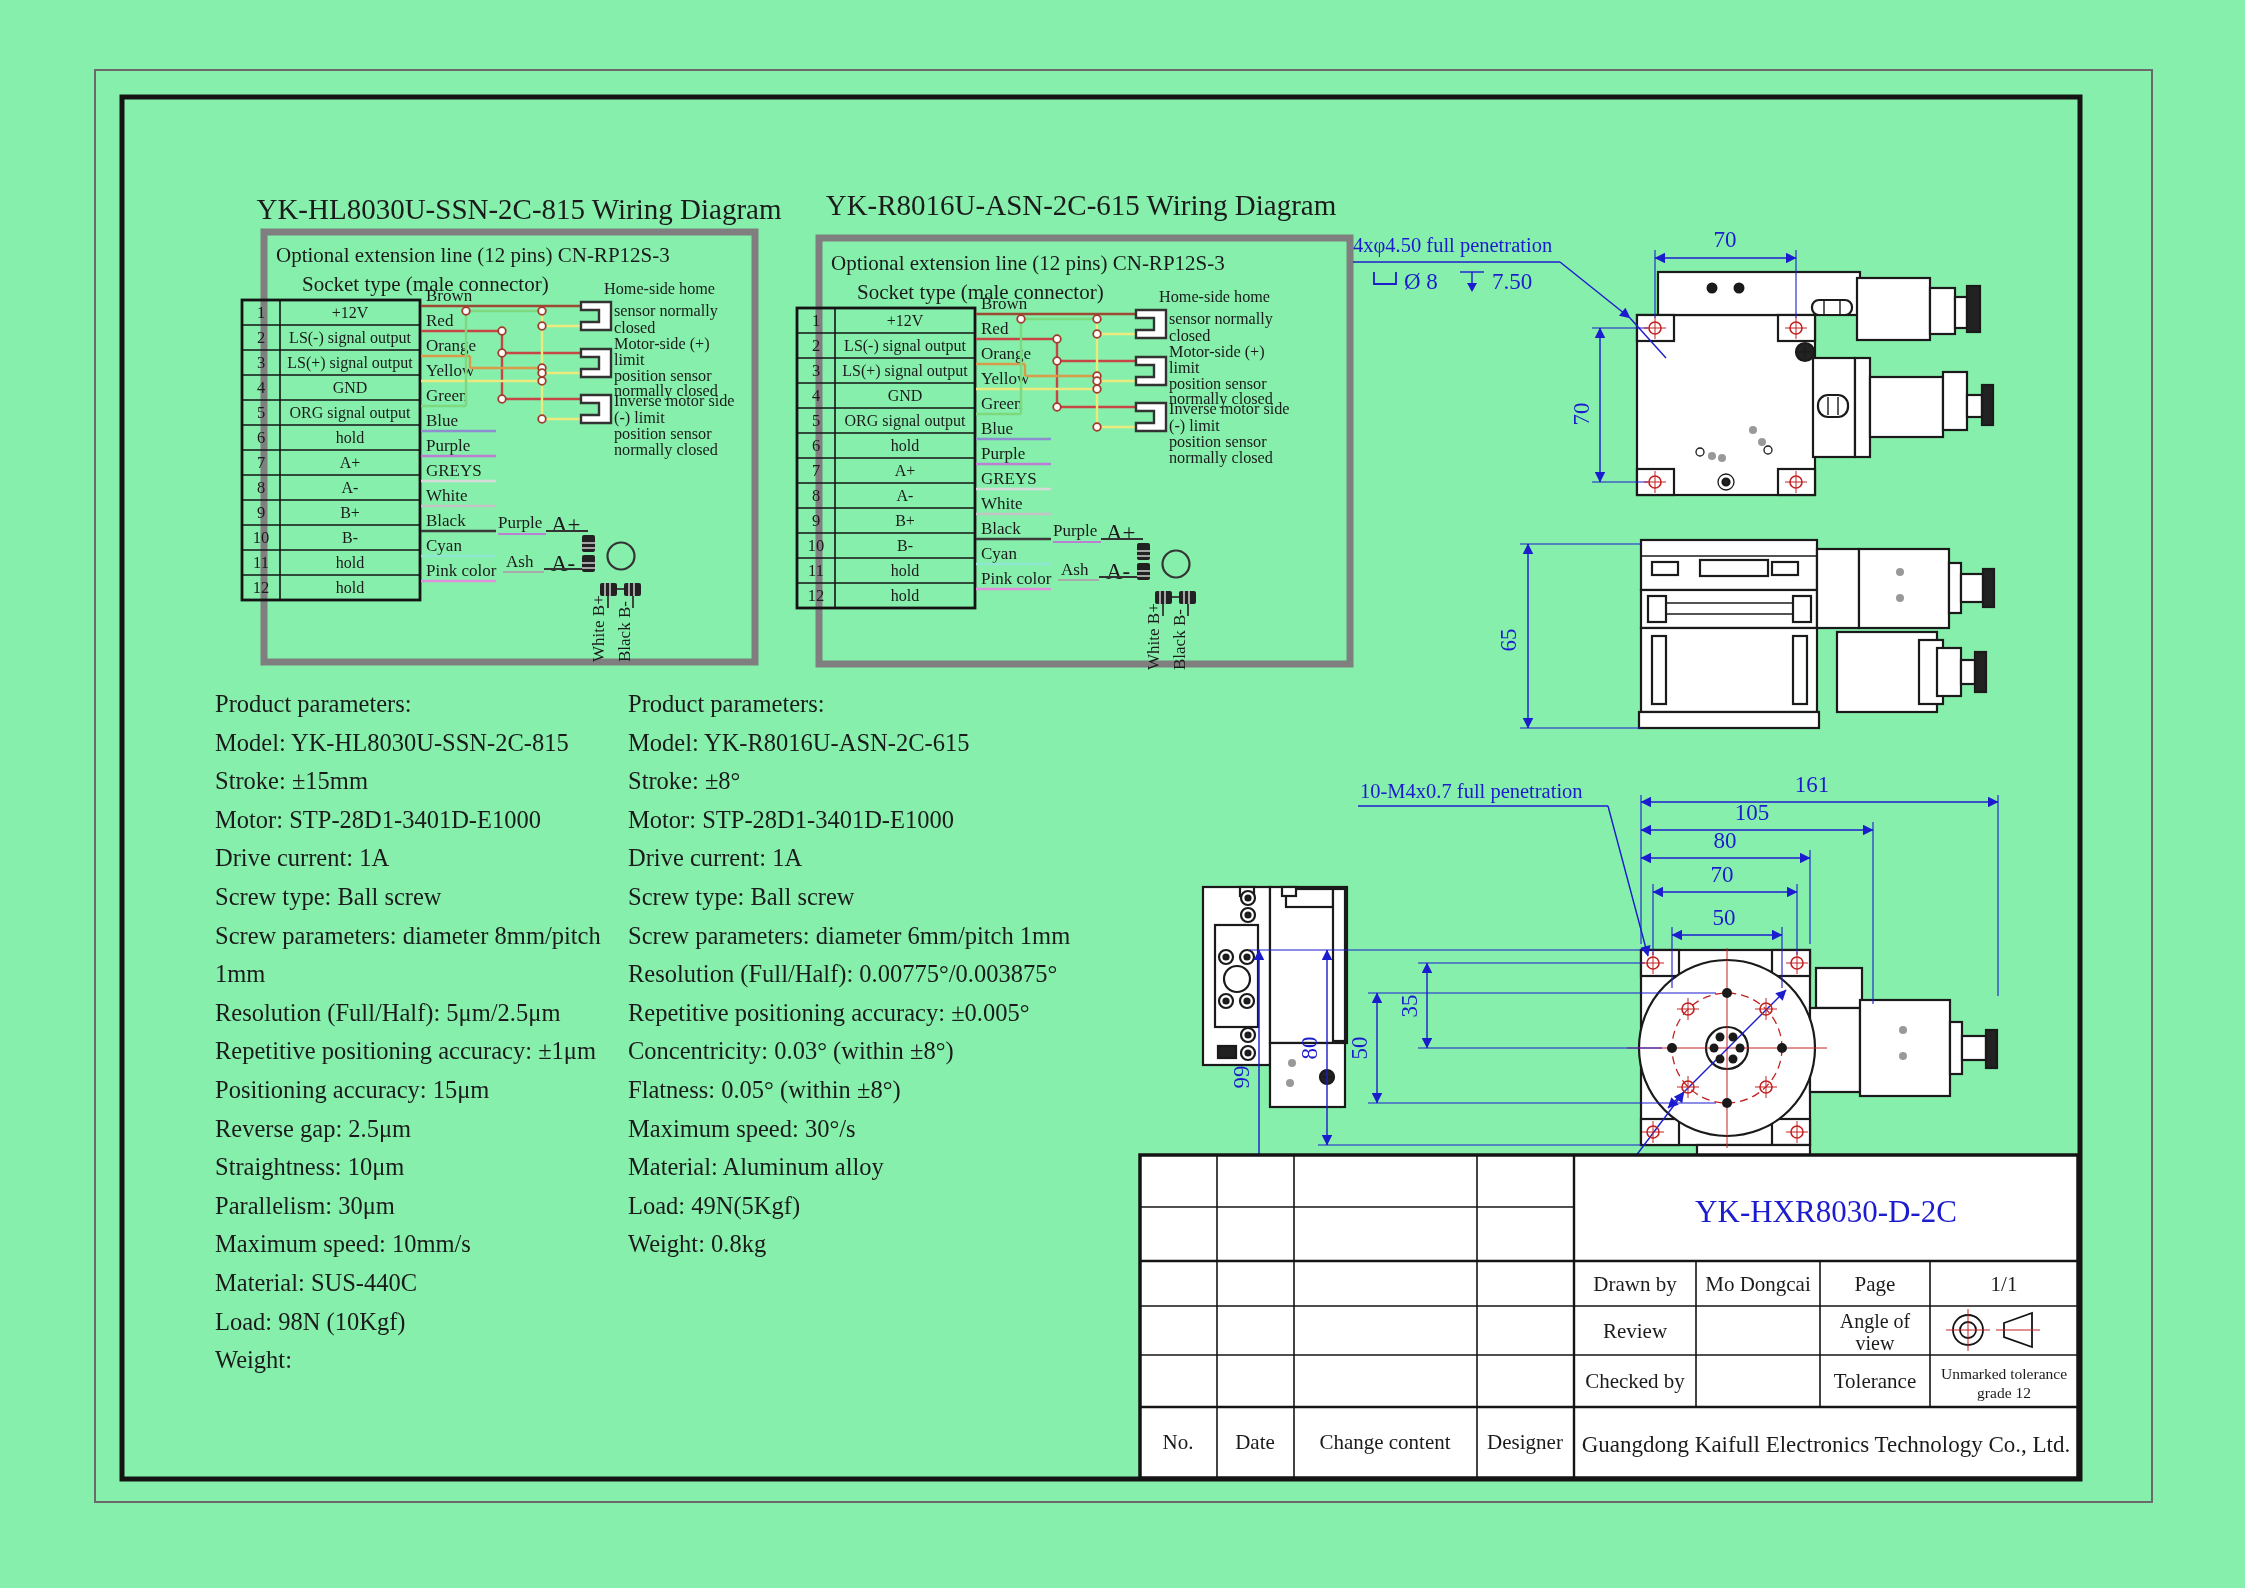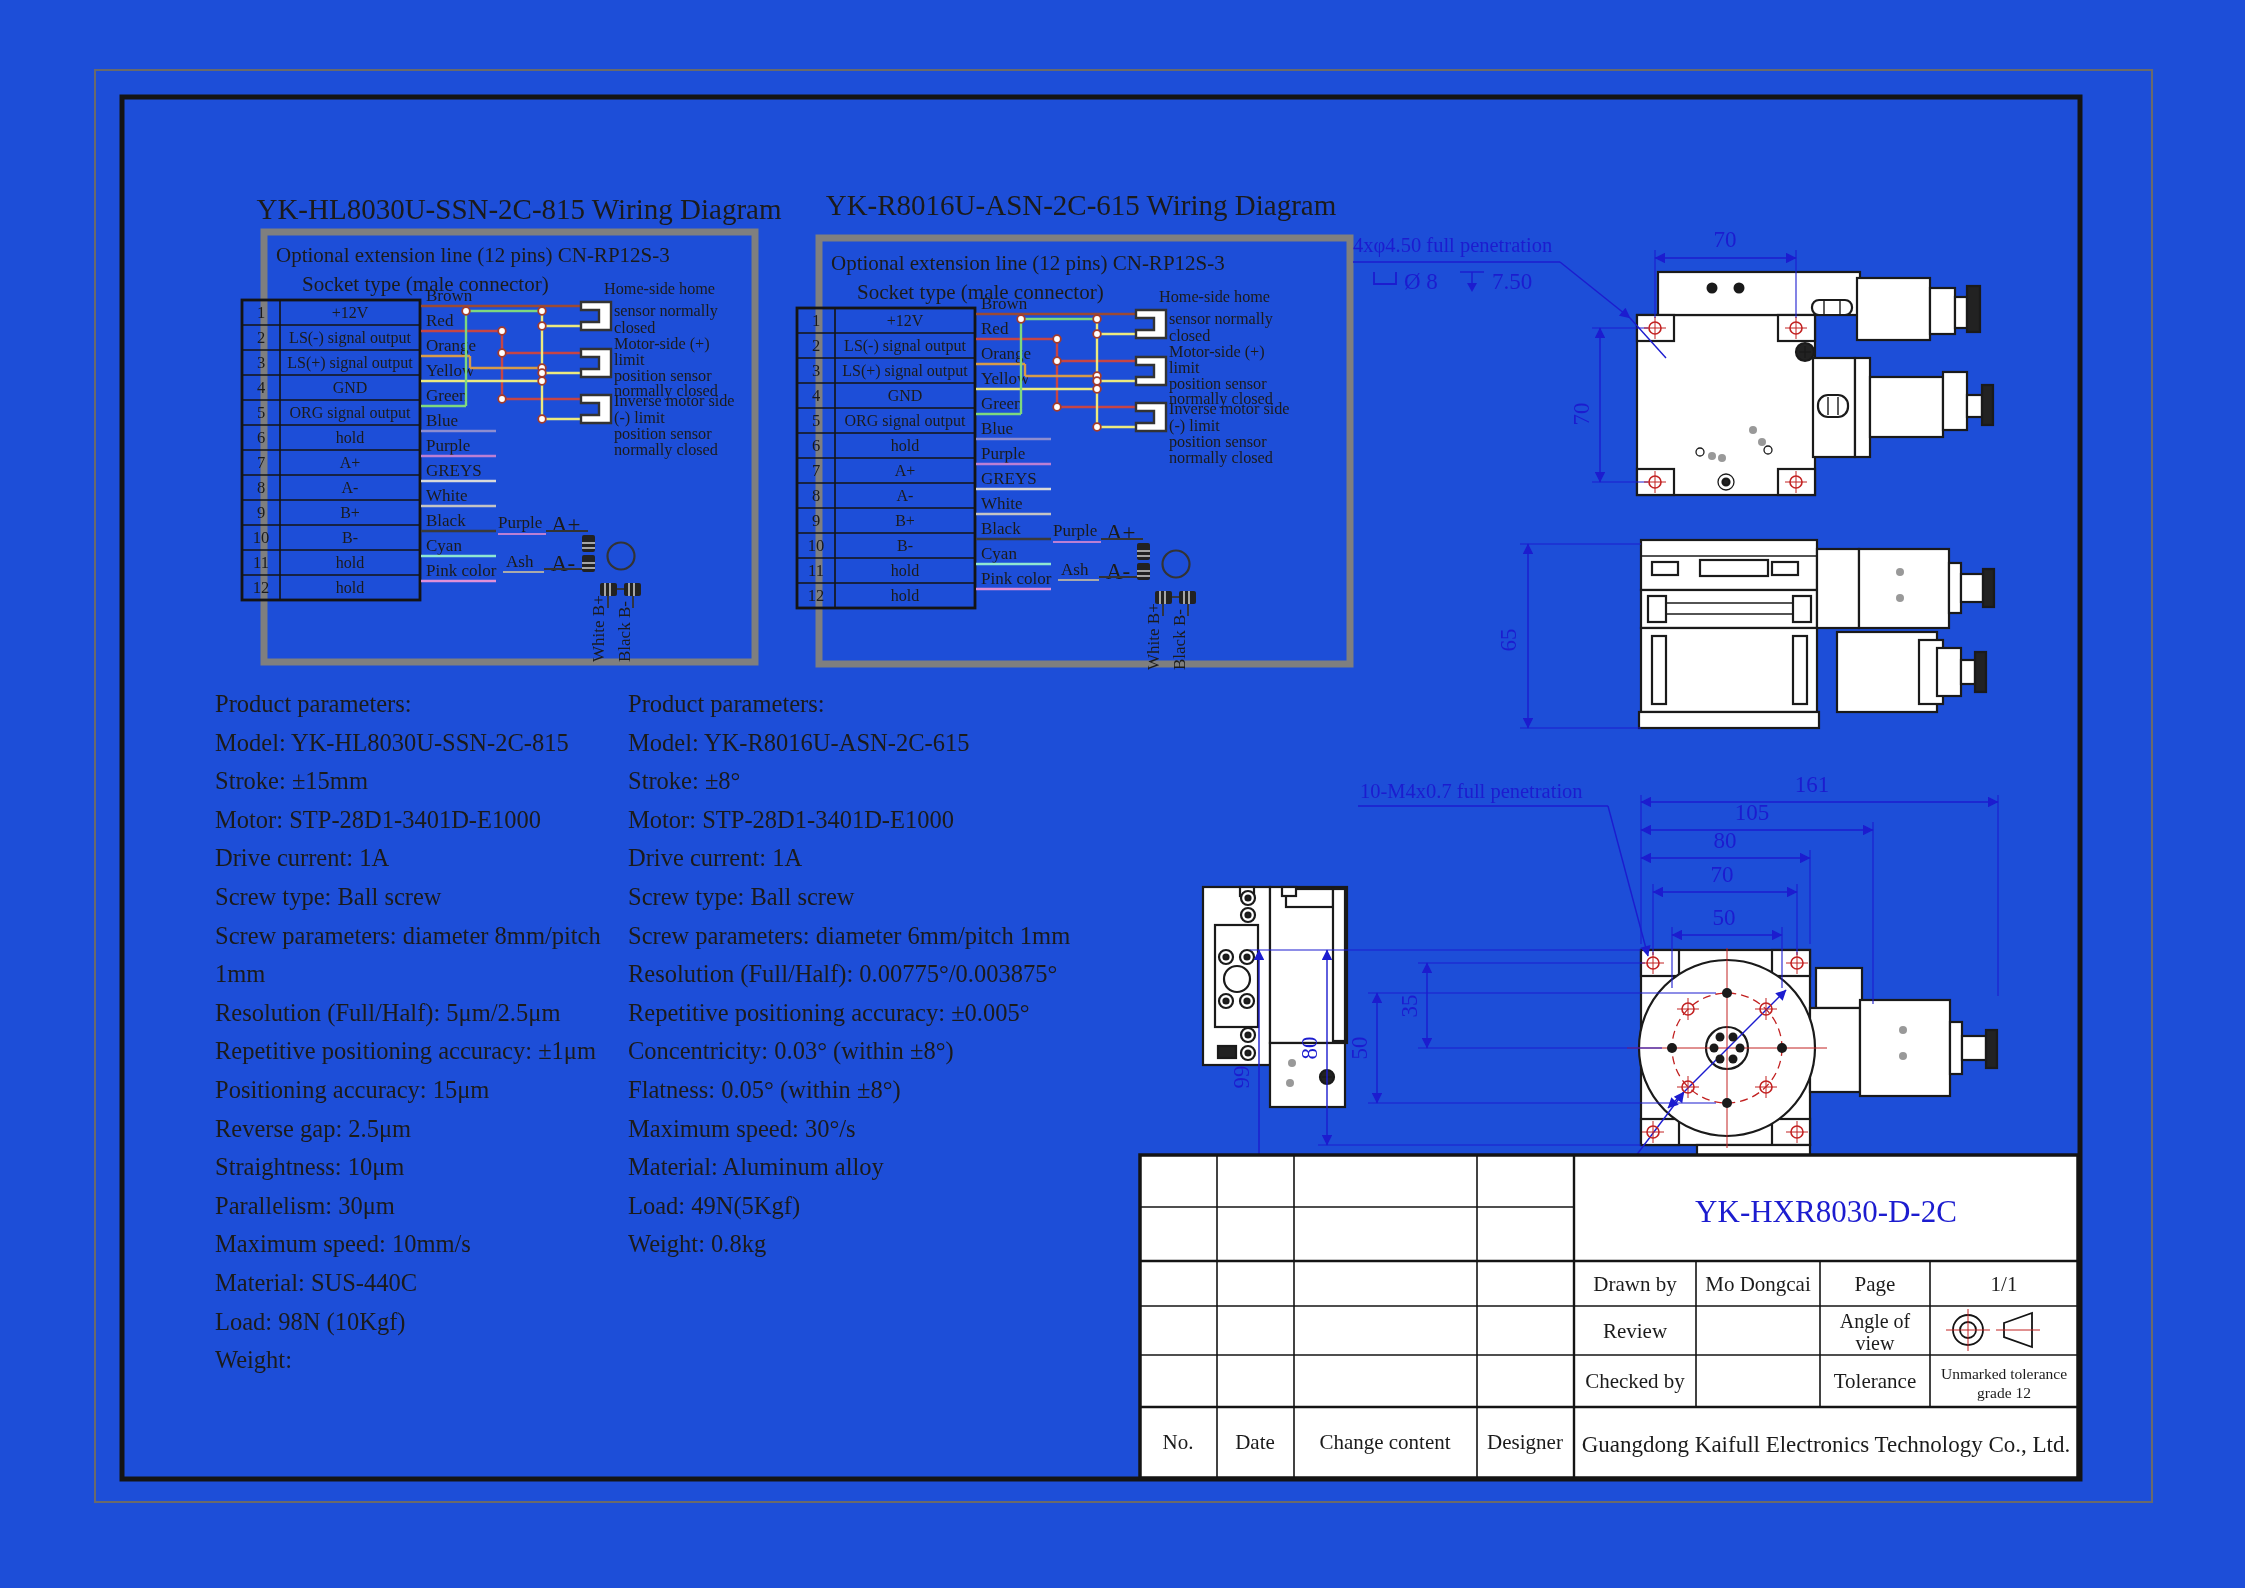--- a/index.html
+++ b/index.html
@@ -1,16 +1,16 @@
 <!DOCTYPE html>
 <html><head>
 <meta charset="utf-8">
 <style>
   html,body{margin:0;padding:0;background:#fff;}
-  .stage{position:relative;width:2245px;height:1588px;background:#1d4ed8;}
+  .stage{position:relative;width:2245px;height:1588px;background:#86efac;}
   svg text{font-family:"Liberation Serif","DejaVu Serif",serif;fill:#1b1b1b;}
   .blue{fill:#1c1ccf;}
   .dim{stroke:#1c1ccf;stroke-width:1.4;fill:none;}
   .dimext{stroke:#1c1ccf;stroke-width:1.1;fill:none;}
   .mech rect,.mech circle,.mech path,.mech polygon{fill:#ffffff;stroke:#1a1a1a;stroke-width:2.2;}
   .mech line{stroke:#1a1a1a;stroke-width:1.4;}
   .mech .fillb{fill:#222;stroke:#1a1a1a;}
   .mech .thin{stroke-width:1.3;}
   .redln{stroke:#c22222;stroke-width:1;fill:none;}
   .k1{stroke:#141414;stroke-width:1.6;}

